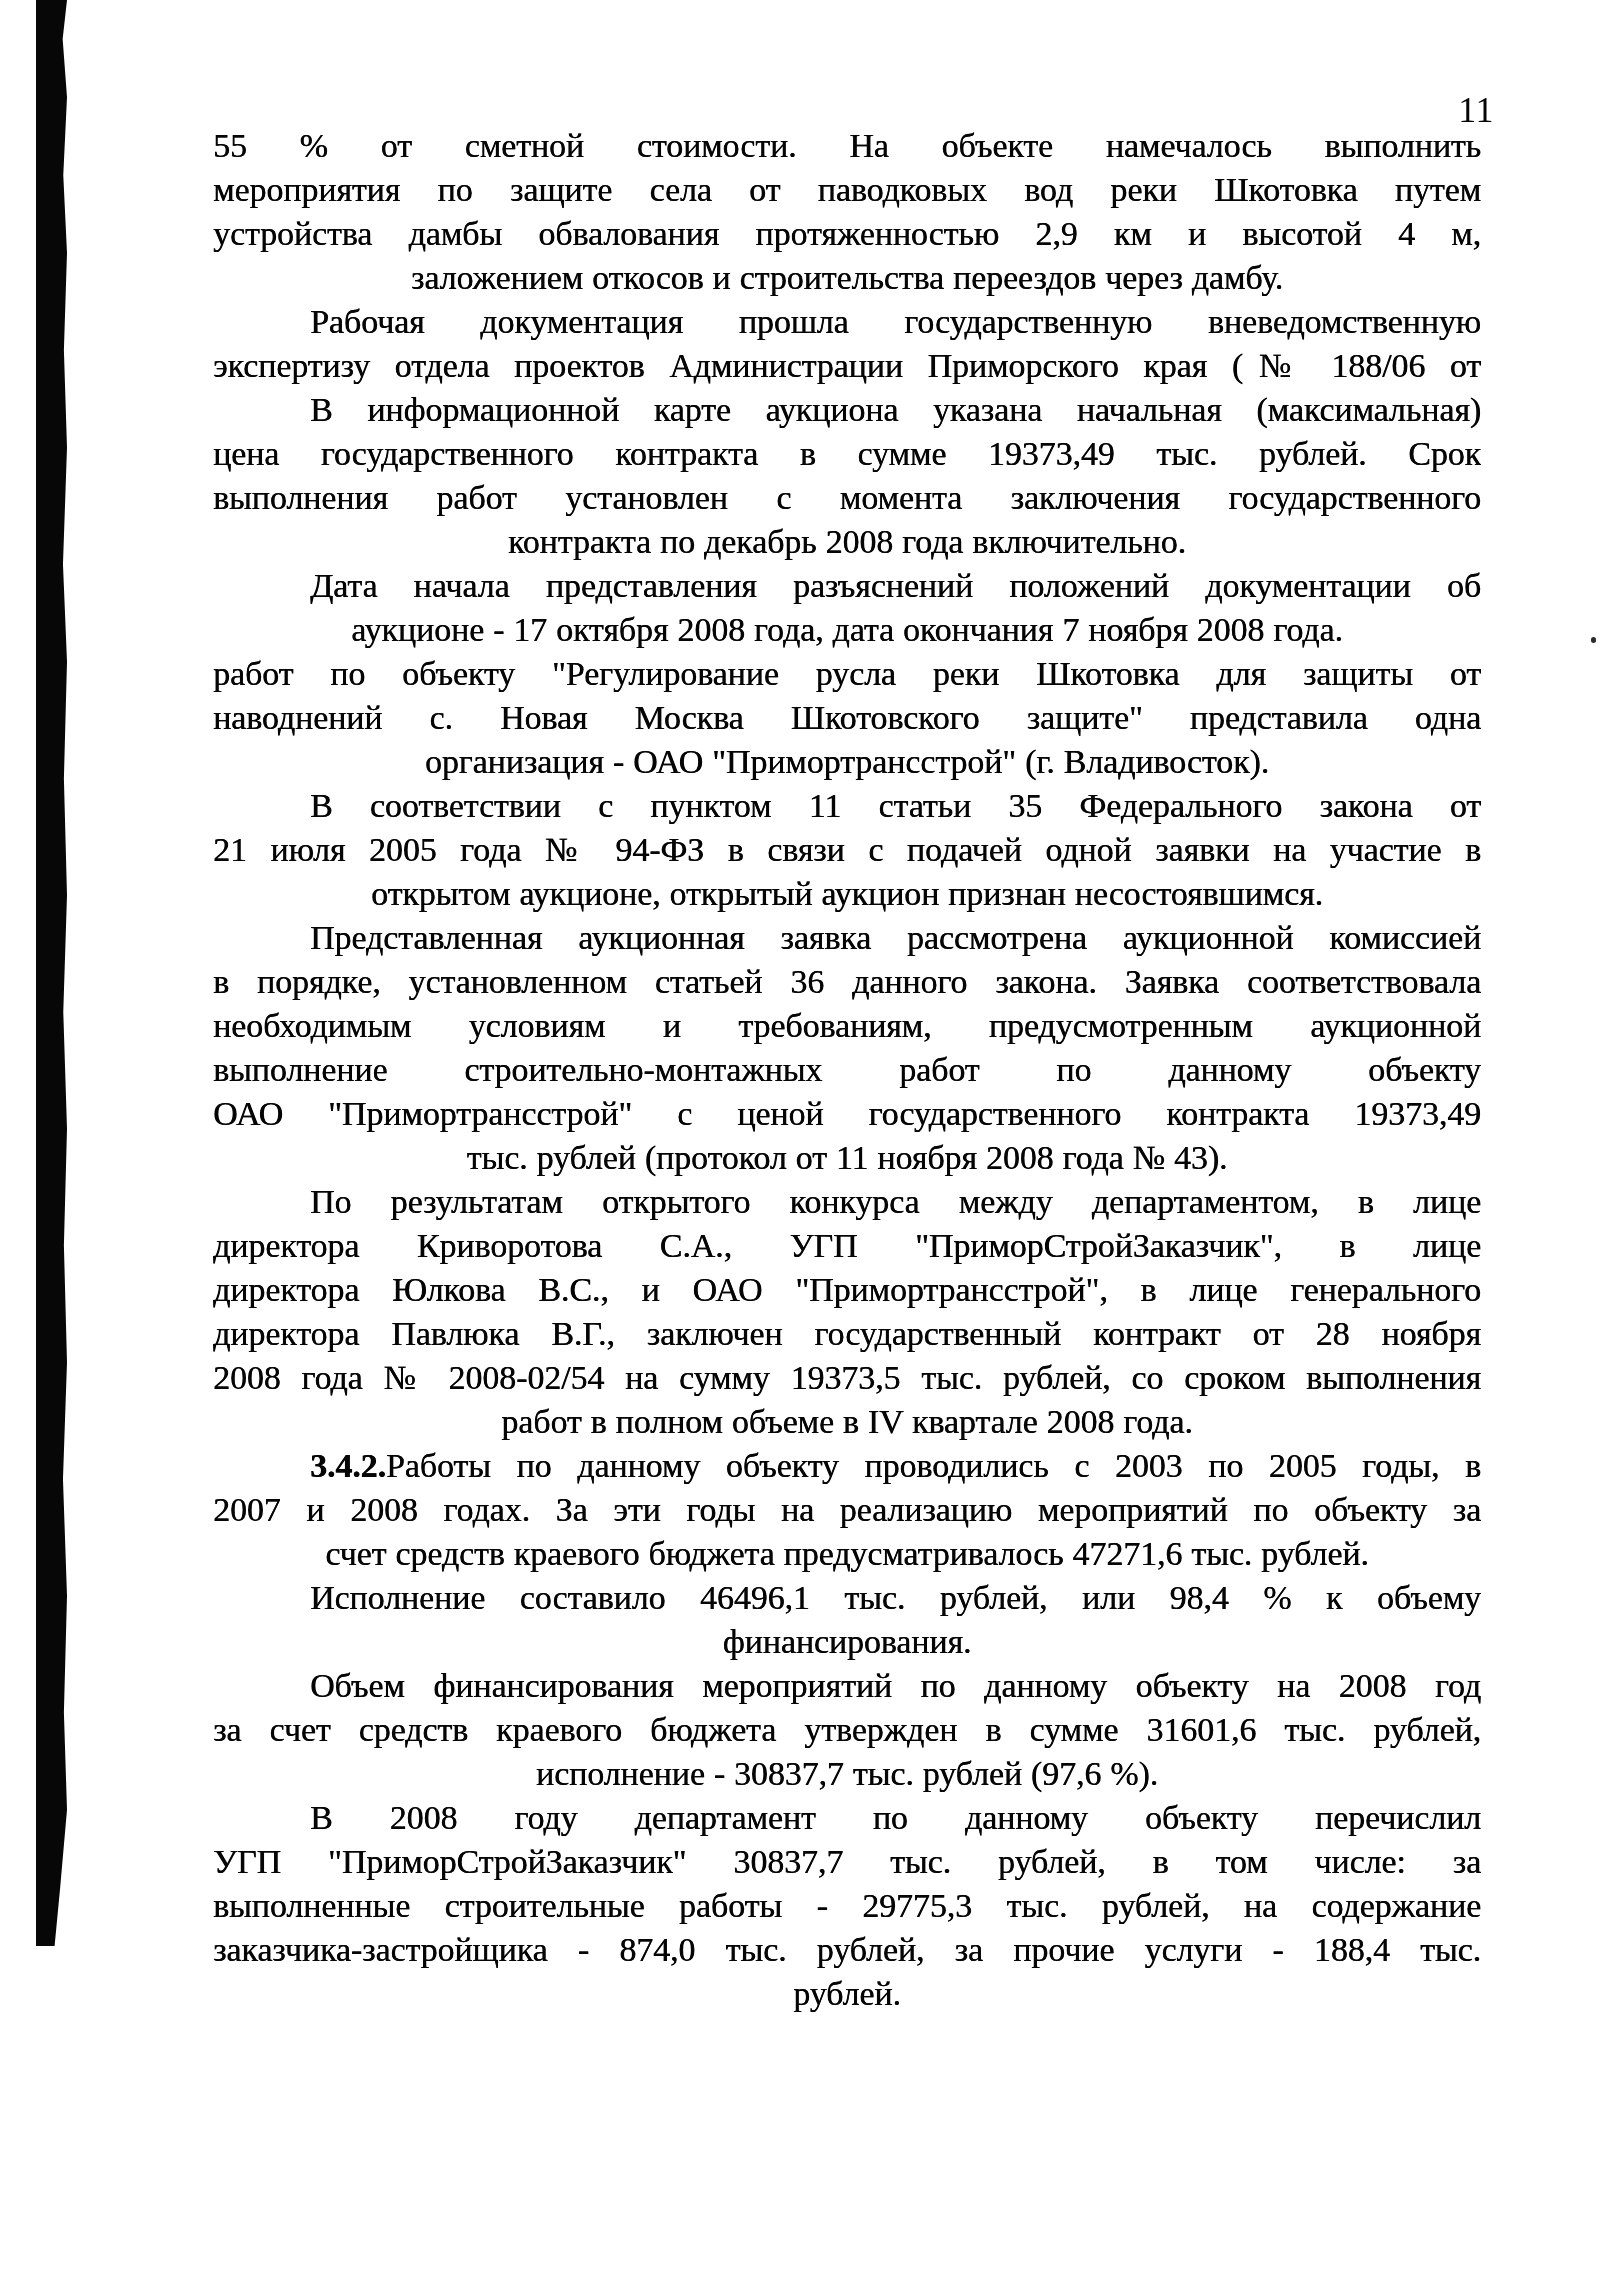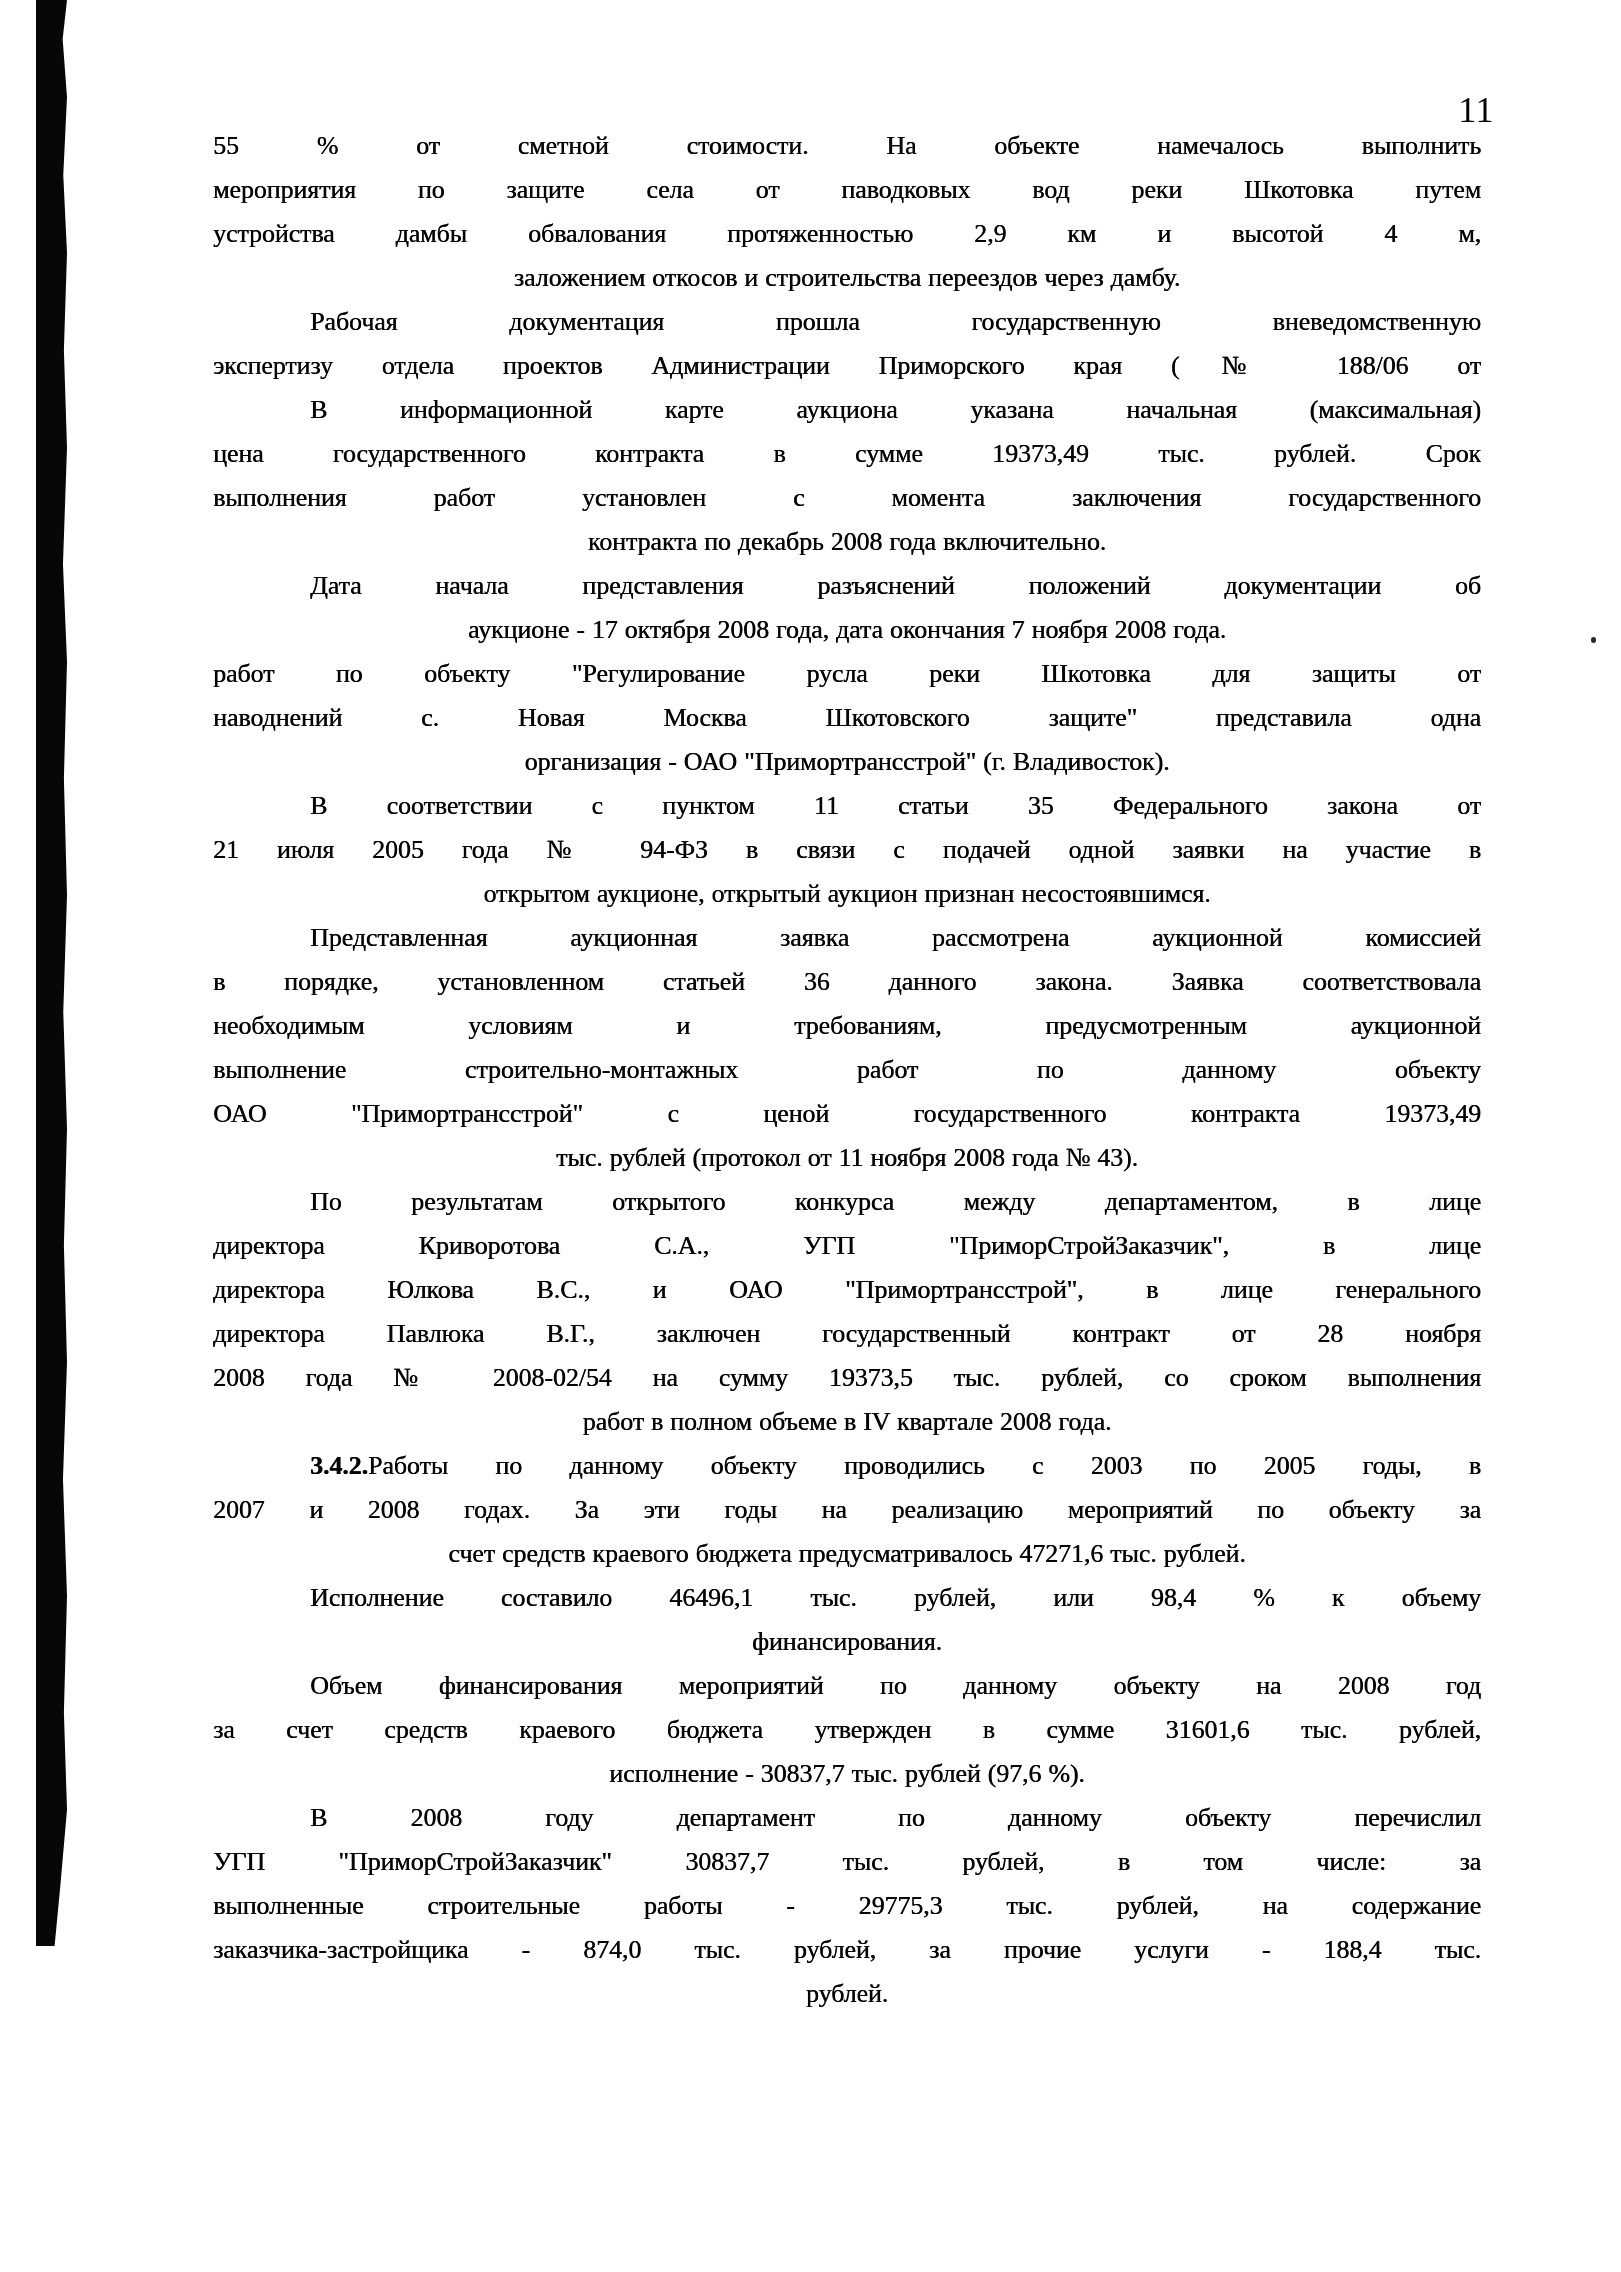--- a/index.html
+++ b/index.html
@@ -32,21 +32,21 @@
     right: 127px;
     font-size: 36px;
     line-height: 1;
     letter-spacing: 0.6px;
   }
   .text-block {
     position: absolute;
     left: 213px;
     top: 124px;
     width: 1268px;
-    font-size: 26px;
+    font-size: 34px;
     line-height: 44px;
     letter-spacing: -0.1px;
     word-spacing: 0.6px;
     text-shadow: 0.4px 0 0 currentColor; 
   }
   .line {
     height: 44px;
     overflow: hidden;
     text-align: center;
     white-space: nowrap;

